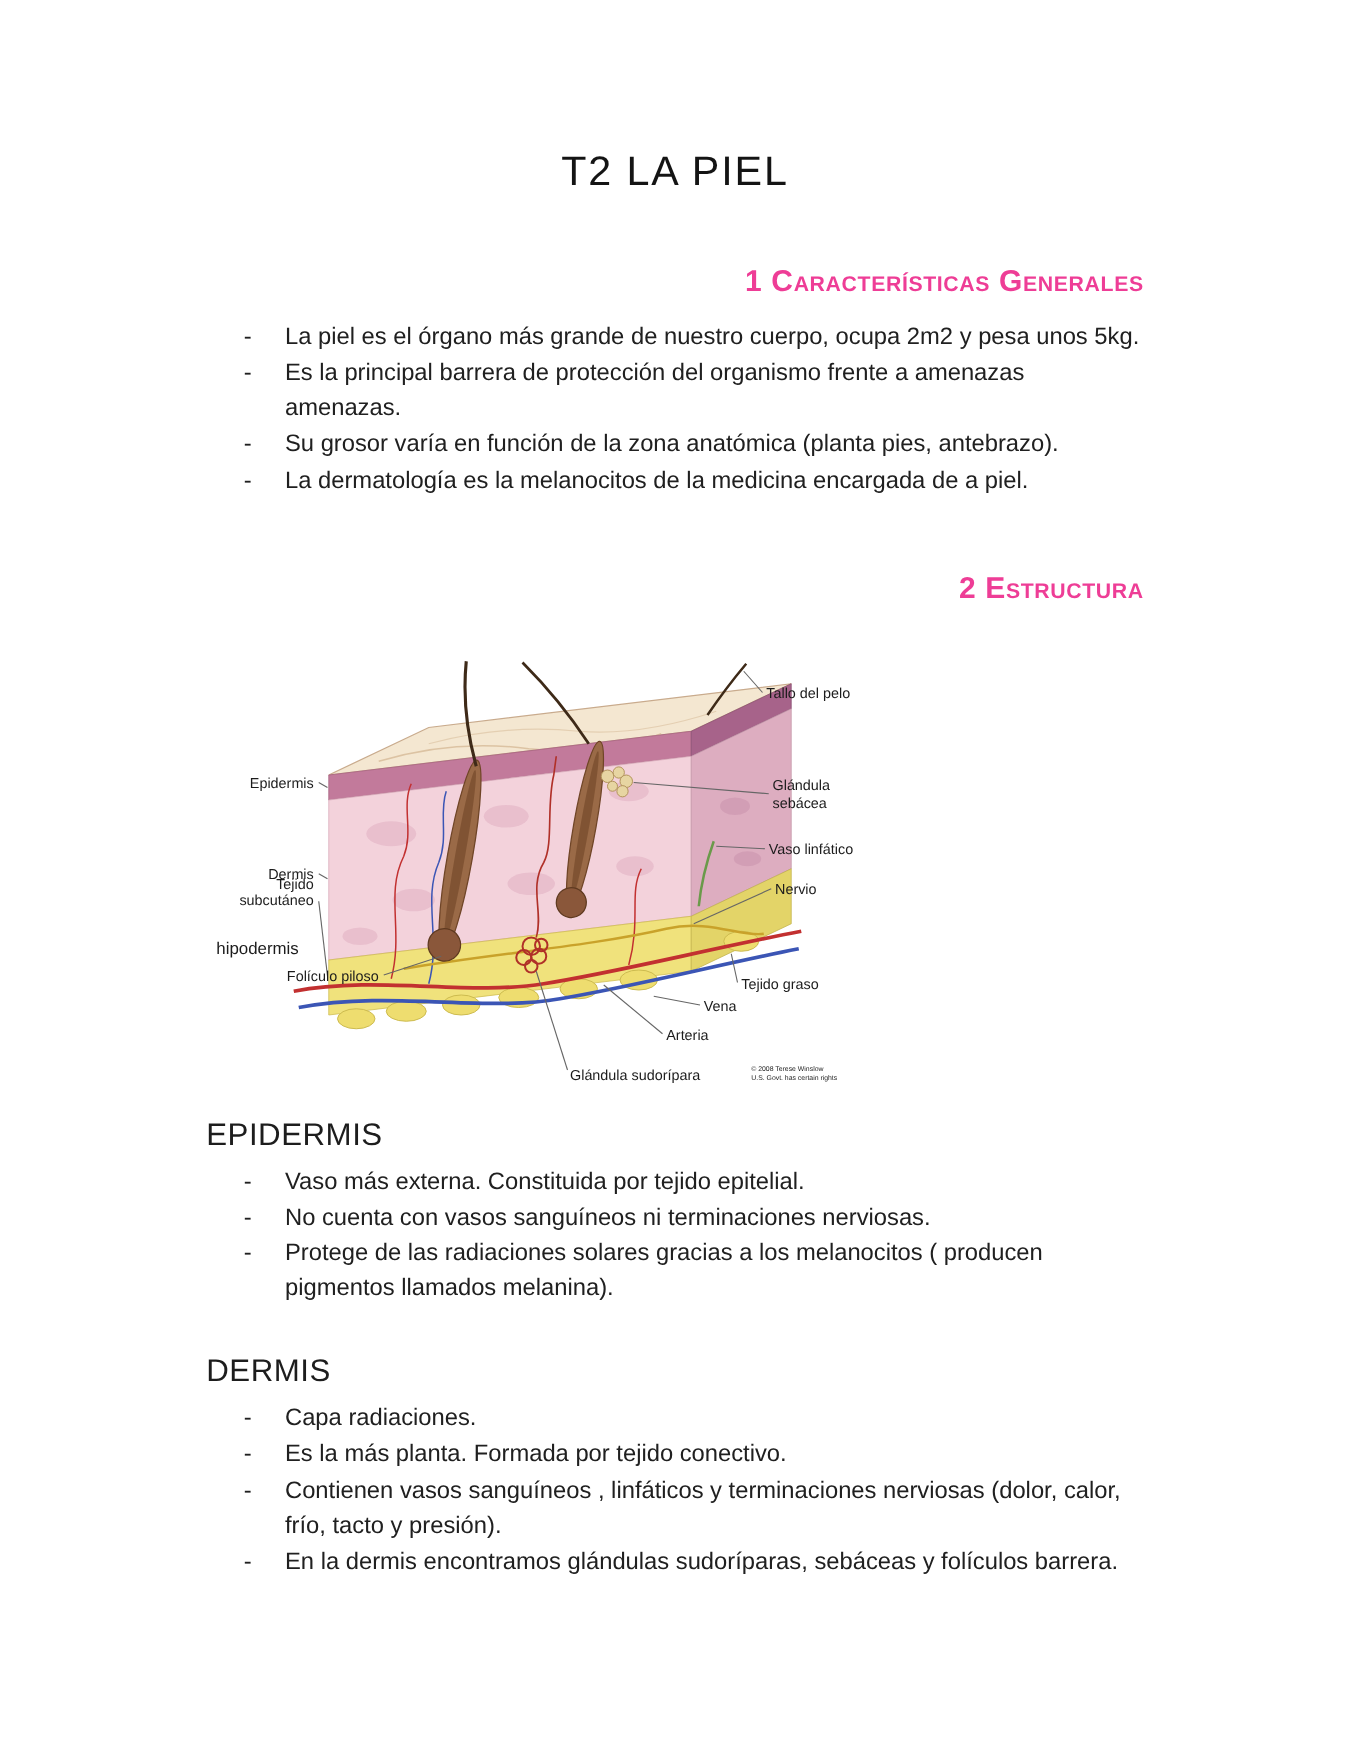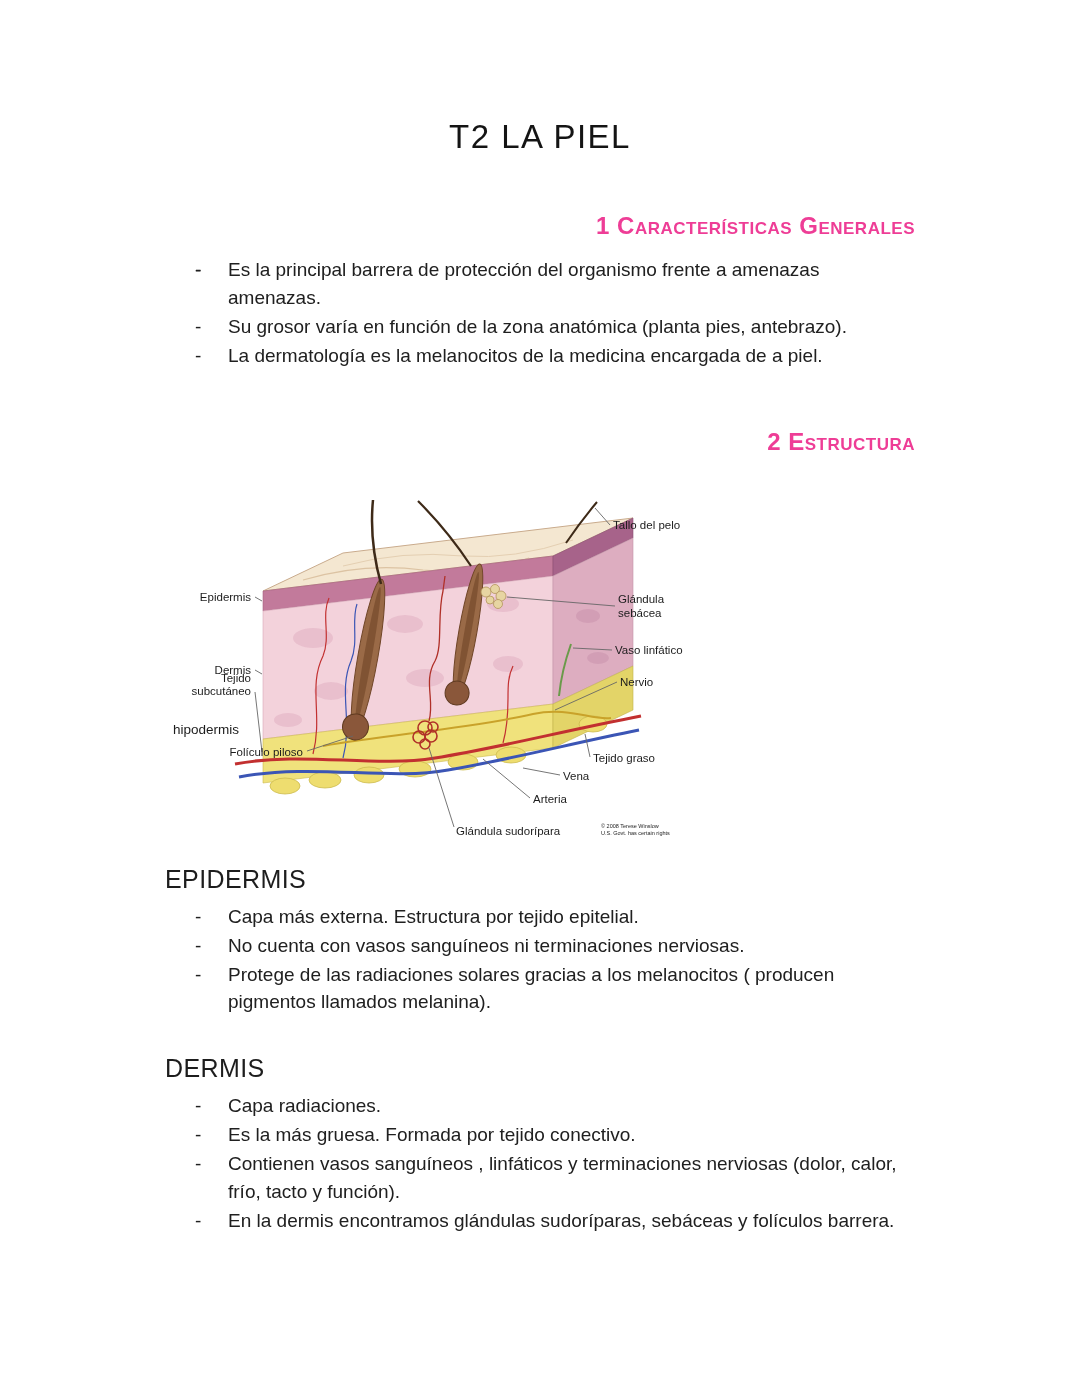--- a/index.html
+++ b/index.html
@@ -39,21 +39,21 @@
 </head>
 <body>
 
 <div class="page">
 
   <h1 class="doc-title">T2 LA PIEL</h1>
 
   <h2 class="pink-heading">1 Características Generales</h2>
 
   <ul class="dash-list">
-    <li><span class="dash">-</span></li>
+    <li><span class="dash">-</span><span>La piel es el órgano más grande de nuestro cuerpo, ocupa 2m2 y pesa unos 5kg.</span></li>
     <li><span class="dash">-</span><span>Es la principal barrera de protección del organismo frente a amenazas amenazas.</span></li>
     <li><span class="dash">-</span><span>Su grosor varía en función de la zona anatómica (planta pies, antebrazo).</span></li>
     <li><span class="dash">-</span><span>La dermatología es la melanocitos de la medicina encargada de a piel.</span></li>
   </ul>
 
   <h2 class="pink-heading second">2 Estructura</h2>
 
   <div class="diagram-wrap">
     <svg width="540" height="355" viewBox="0 0 540 355">
 
@@ -170,26 +170,26 @@
         <text x="360" y="307">Arteria</text>
         <text x="283" y="339">Glándula sudorípara</text>
         <text x="428" y="332" font-size="5.5" fill="#999">© 2008 Terese Winslow</text>
         <text x="428" y="339" font-size="5.5" fill="#999">U.S. Govt. has certain rights</text>
       </g>
     </svg>
   </div>
 
   <h3 class="sub-heading">EPIDERMIS</h3>
   <ul class="dash-list">
-    <li><span class="dash">-</span><span>Capa más externa. Estructura por tejido epitelial.</span></li>
+    <li><span class="dash">-</span><span>Vaso más externa. Constituida por tejido epitelial.</span></li>
     <li><span class="dash">-</span><span>No cuenta con vasos sanguíneos ni terminaciones nerviosas.</span></li>
     <li><span class="dash">-</span><span>Protege de las radiaciones solares gracias a los melanocitos ( producen pigmentos llamados melanina).</span></li>
   </ul>
 
   <h3 class="sub-heading mt-lg">DERMIS</h3>
   <ul class="dash-list">
     <li><span class="dash">-</span><span>Capa radiaciones.</span></li>
-    <li><span class="dash">-</span><span>Es la más gruesa. Formada por tejido conectivo.</span></li>
-    <li><span class="dash">-</span><span>Contienen vasos sanguíneos , linfáticos y terminaciones nerviosas (dolor, calor, frío, tacto y función).</span></li>
+    <li><span class="dash">-</span><span>Es la más planta. Formada por tejido conectivo.</span></li>
+    <li><span class="dash">-</span><span>Contienen vasos sanguíneos , linfáticos y terminaciones nerviosas (dolor, calor, frío, tacto y presión).</span></li>
     <li><span class="dash">-</span><span>En la dermis encontramos glándulas sudoríparas, sebáceas y folículos barrera.</span></li>
   </ul>
 
 </div>
 
 </body></html>

